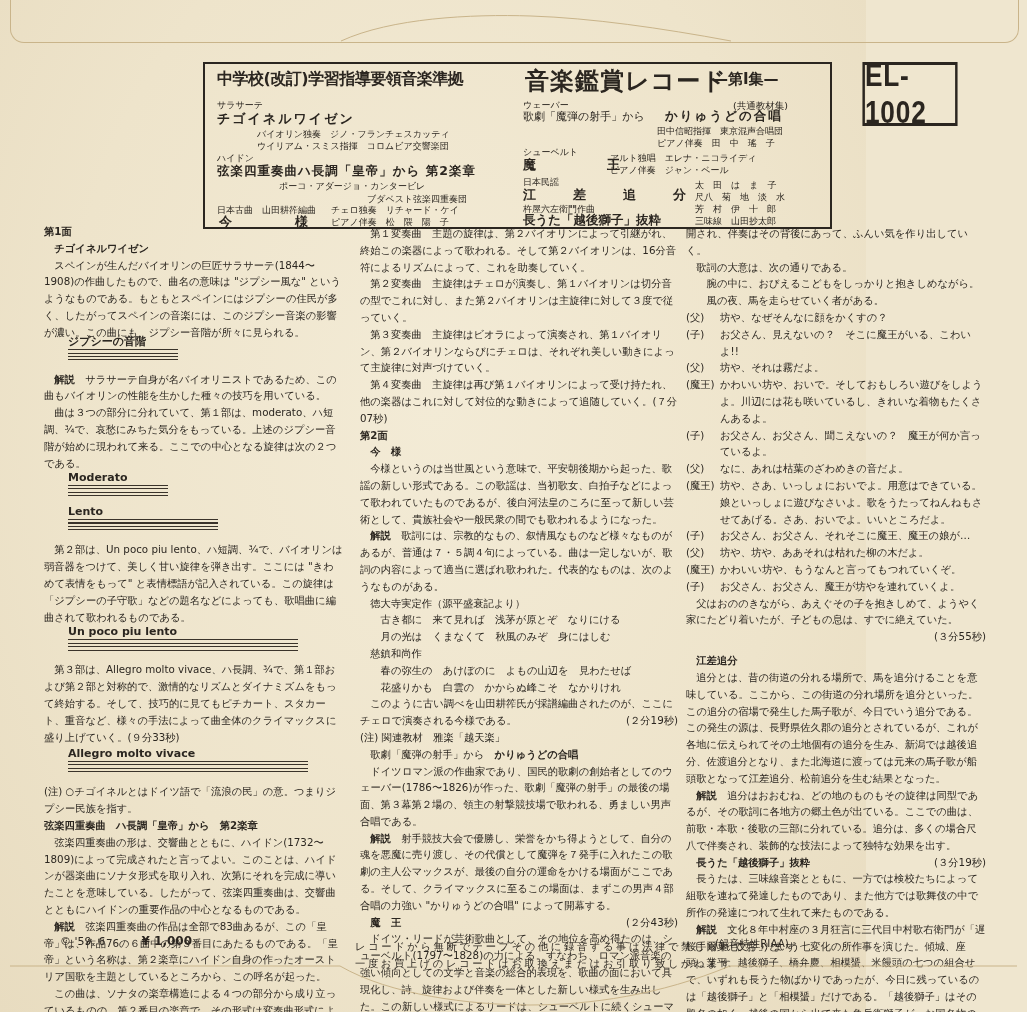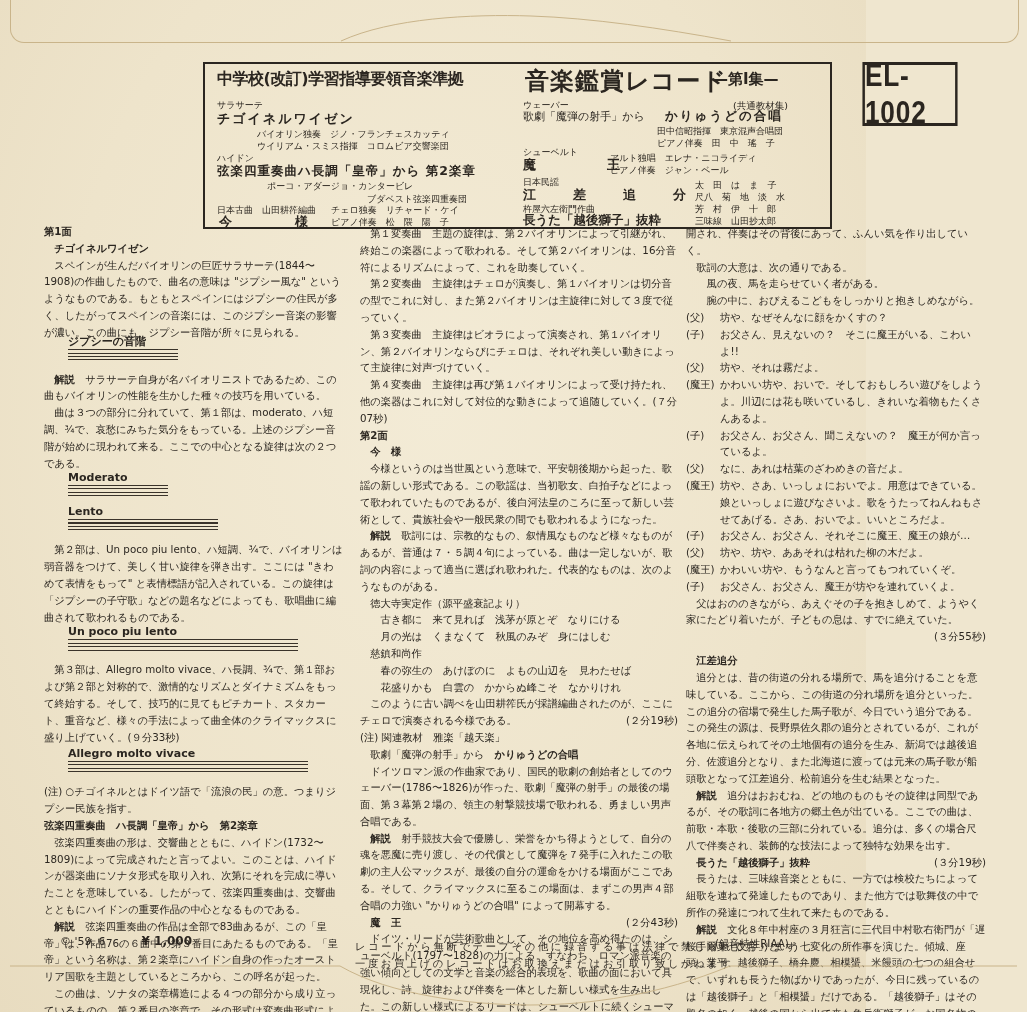--- a/index.html
+++ b/index.html
@@ -57,21 +57,21 @@
     <div class="hd-title-r">音楽鑑賞レコード</div>
     <div class="hd-vol">—第Ⅰ集—</div>
     <div class="hd-sub">(共通教材集)</div>
 
     <div class="t small" style="left:12px;top:35px;">サラサーテ</div>
     <div class="t b" style="left:12px;top:46px;font-size:13px;letter-spacing:2px;">チゴイネルワイゼン</div>
     <div class="t small" style="left:52px;top:64px;">バイオリン独奏　ジノ・フランチェスカッティ</div>
     <div class="t small" style="left:52px;top:76px;">ウイリアム・スミス指揮　コロムビア交響楽団</div>
     <div class="t small" style="left:12px;top:88px;">ハイドン</div>
     <div class="t b" style="left:12px;top:99px;font-size:12.5px;letter-spacing:1px;">弦楽四重奏曲ハ長調「皇帝」から 第2楽章</div>
-    <div class="t small" style="left:62px;top:116px;">ポーコ・アダージョ・カンタービレ</div>
+    <div class="t small" style="left:74px;top:116px;">ポーコ・アダージョ・カンタービレ</div>
     <div class="t small" style="left:162px;top:129px;">ブダベスト弦楽四重奏団</div>
     <div class="t small" style="left:12px;top:140px;">日本古曲　山田耕筰編曲</div>
     <div class="t b" style="left:14px;top:149px;font-size:13px;letter-spacing:6px;">今　　　様</div>
     <div class="t small" style="left:126px;top:140px;">チェロ独奏　リチャード・ケイ</div>
     <div class="t small" style="left:126px;top:152px;">ピアノ伴奏　松　隈　陽　子</div>
 
     <div class="t small" style="left:318px;top:35px;">ウェーバー</div>
     <div class="t" style="left:318px;top:45px;font-size:11px;">歌劇「魔弾の射手」から</div>
     <div class="t b" style="left:460px;top:44px;font-size:12.5px;letter-spacing:2px;">かりゅうどの合唱</div>
     <div class="t small" style="left:452px;top:61px;">田中信昭指揮　東京混声合唱団</div>
@@ -149,22 +149,22 @@
     <p class="ind">ドイツロマン派の作曲家であり、国民的歌劇の創始者としてのウェーバー(1786〜1826)が作った、歌劇「魔弾の射手」の最後の場面、第３幕第２場の、領主の射撃競技場で歌われる、勇ましい男声合唱である。</p>
     <p class="ind"><span class="h">解説</span>　<span>射手競技大会で優勝し、栄誉をかち得ようとして、自分の魂を悪魔に売り渡し、その代償として魔弾を７発手に入れたこの歌劇の主人公マックスが、最後の自分の運命をかける場面がここである。そして、クライマックスに至るこの場面は、まずこの男声４部合唱の力強い "かりゅうどの合唱" によって開幕する。</span><span class="rt">(２分43秒)</span></p>
     <p class="h ind">魔　王</p>
     <p class="ind">ドイツ・リードが芸術歌曲として、その地位を高め得たのは、シューベルト(1797〜1828)の力による。すなわち、ロマン派音楽の強い傾向としての文学と音楽の総合的表現を、歌曲の面において具現化し、詩、旋律および伴奏を一体とした新しい様式を生み出した。この新しい様式によるリードは、シューベルトに続くシューマン、ブラームス、フランツ、ヴォルフ、レーベ、シュトラウスなど、ドイツの作曲家によって引き継がれた。</p>
 
   </div>
 
   <div class="col" style="left:686px;top:225px;width:300px;">
     <p>開され、伴奏はその背後にあって、ふんい気を作り出していく。</p>
     <p class="ind">歌詞の大意は、次の通りである。</p>
+    <p class="ind2">腕の中に、おびえるこどもをしっかりと抱きしめながら。</p>
     <p class="ind2">風の夜、馬を走らせていく者がある。</p>
-    <p class="ind2">腕の中に、おびえるこどもをしっかりと抱きしめながら。</p>
     <div class="dlg">
         <span class="sp">(父)</span>
         <span class="tx">坊や、なぜそんなに顔をかくすの？</span>
       </div>
     <div class="dlg">
         <span class="sp">(子)</span>
         <span class="tx">お父さん、見えないの？　そこに魔王がいる、こわいよ!!</span>
       </div>
     <div class="dlg">
         <span class="sp">(父)</span>

